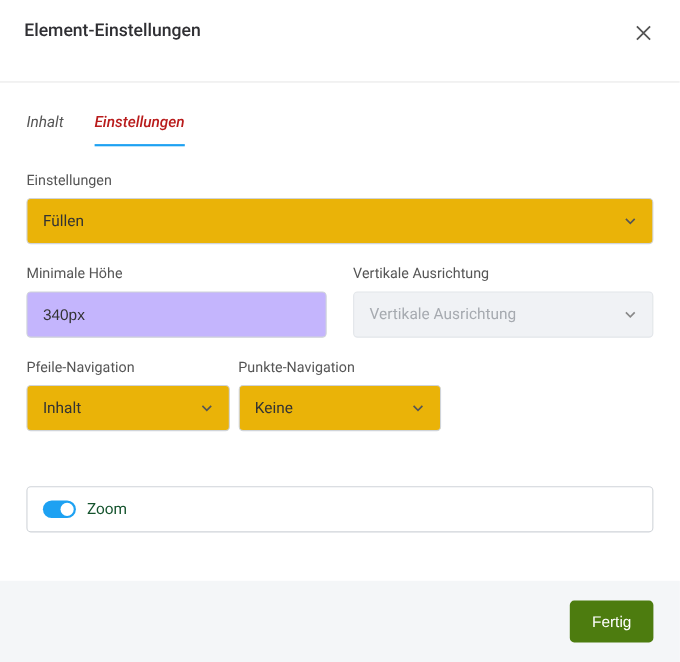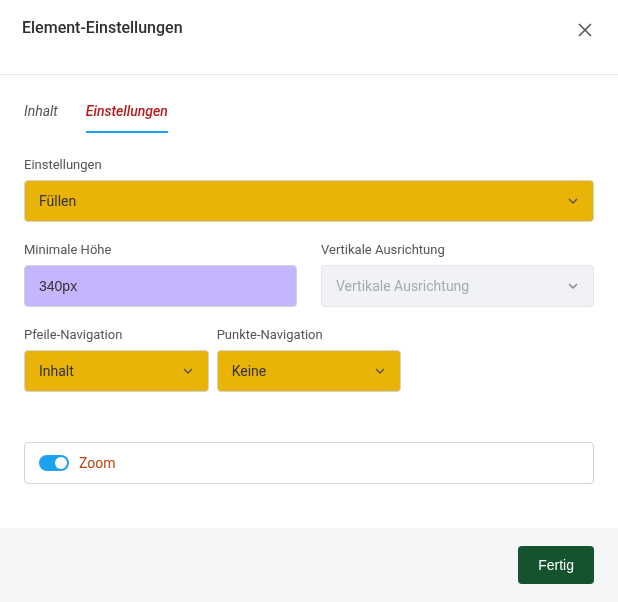--- a/index.html
+++ b/index.html
@@ -150,34 +150,34 @@
       position: absolute;
       width: 12px;
       height: 12px;
       background: #fff;
       border-radius: 50%;
       top: 2px;
       right: 2px;
     }
     .toggle-label {
       font-size: 14px;
-      color: #c2410c;
+      color: #14532d;
     }
     .footer {
       position: absolute;
       bottom: 0;
       left: 0;
       right: 0;
       background: #f4f6f8;
       padding: 18px 24px;
       display: flex;
       justify-content: flex-end;
     }
     .primary-btn {
-      background: #14532d;
+      background: #4d7c0f;
       color: #fff;
       border: none;
       border-radius: 4px;
       padding: 11px 20px;
       font-size: 14px;
       font-weight: 500;
       cursor: pointer;
     }
   </style>
 </head>

